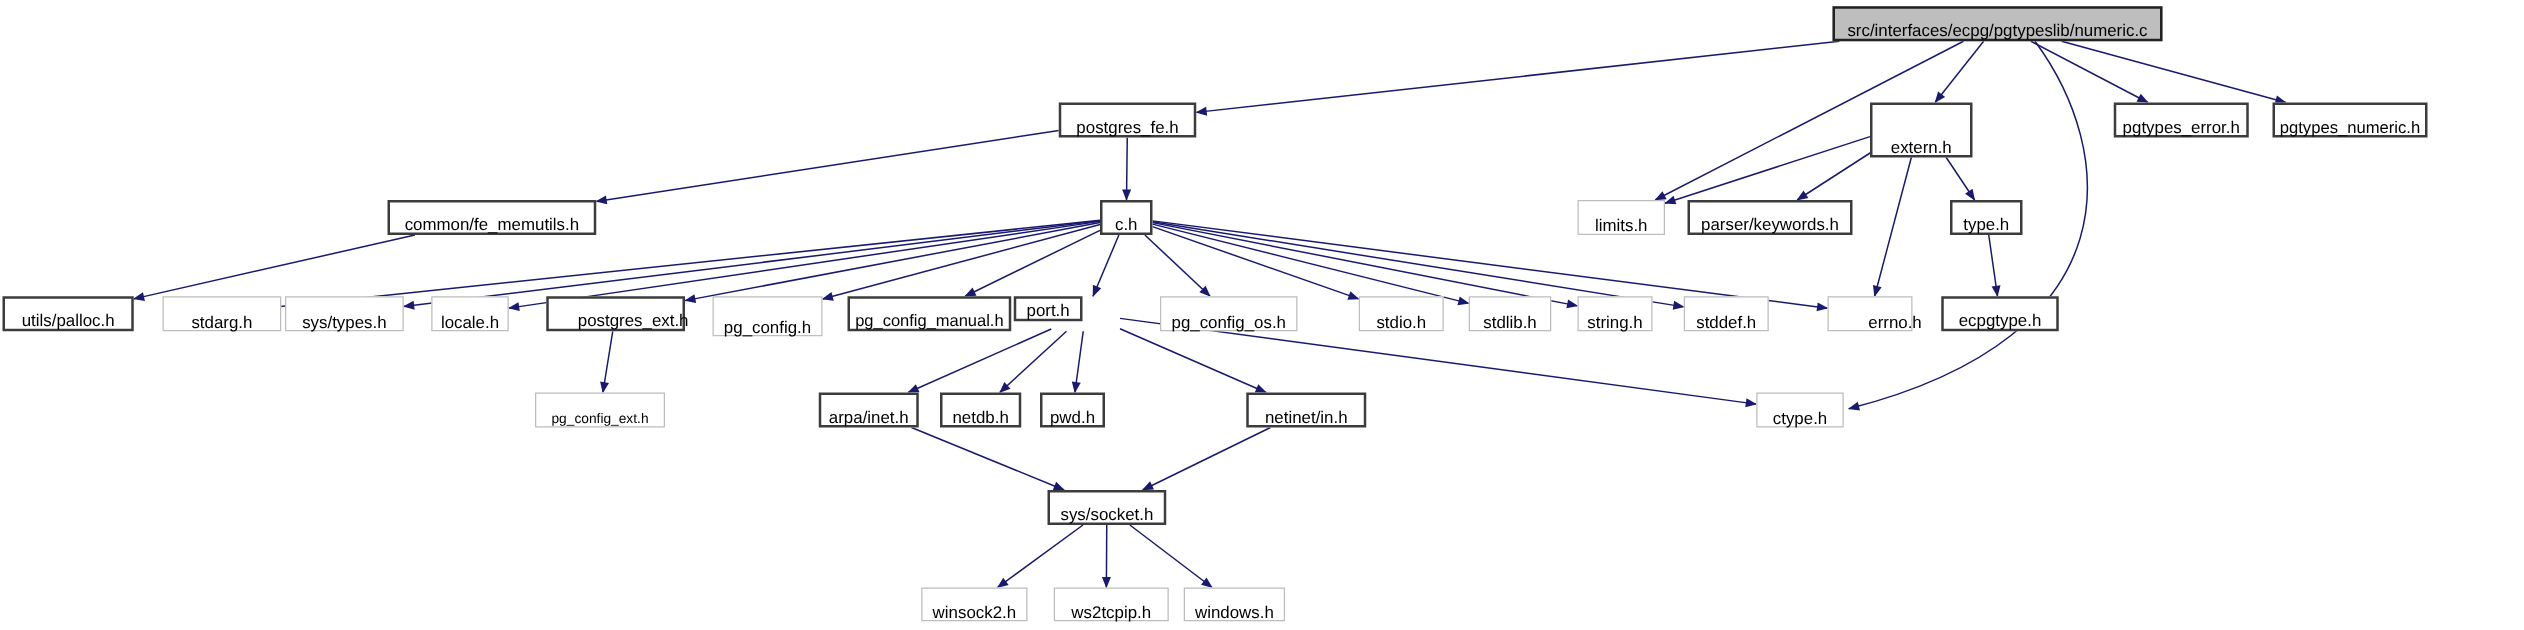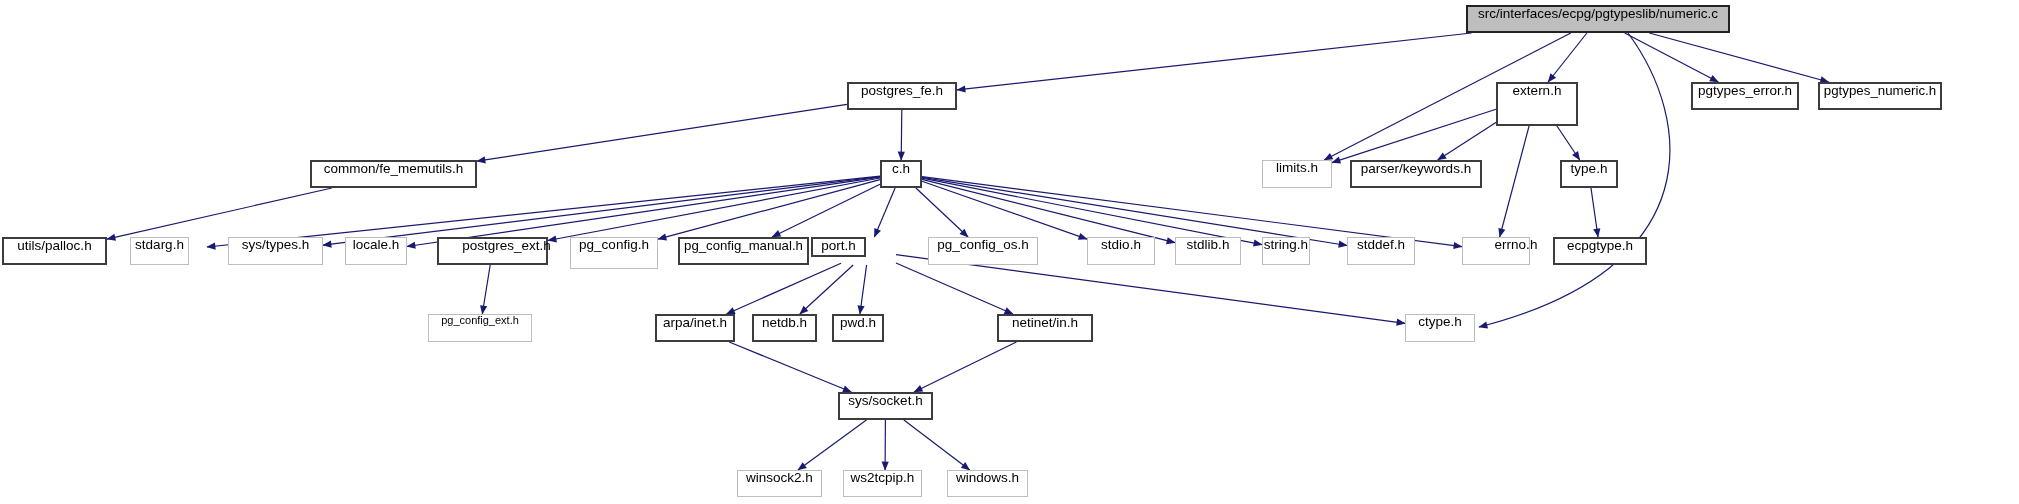--- a/index.html
+++ b/index.html
@@ -4,21 +4,21 @@
 <style>
   html,body{margin:0;padding:0;}
   body{
     width:2019px;height:504px;background:#ffffff;
     font-family:"Liberation Sans","DejaVu Sans",sans-serif;
     position:relative;overflow:hidden;
   }
   .stage{position:absolute;left:0;top:0;width:2019px;height:504px;}
   .edge-layer{position:absolute;left:0;top:0;}
   .node{
-    position:absolute;display:flex;align-items:flex-start;justify-content:center;
+    position:absolute;display:flex;align-items:flex-end;justify-content:center;
     background:#ffffff;color:#000000;box-sizing:border-box;
     font-size:13.5px;white-space:nowrap;line-height:1;
   }
   .node.linked{border:2px solid #3c3c3c;}
   .node.plain{border:1px solid #bdbdbd;}
   .node.root{background:#bebebe;border:2px solid #222222;}
   .node span{display:inline-block;padding:0 3px;}
 </style>
 </head>
 <body>
@@ -97,21 +97,21 @@
     </div>
     <div class="node linked" style="left: 1350px; top: 160px; width: 132px; height: 28px;">
       <span>parser/keywords.h</span>
     </div>
     <div class="node linked" style="left: 1560px; top: 160px; width: 58px; height: 28px;">
       <span>type.h</span>
     </div>
     <div class="node linked" style="left: 2px; top: 237px; width: 105px; height: 28px;">
       <span>utils/palloc.h</span>
     </div>
-    <div class="node plain" style="left: 130px; top: 237px; width: 59px; height: 28px;">
+    <div class="node plain" style="left: 130px; top: 237px; width: 95px; height: 28px;">
       <span>stdarg.h</span>
     </div>
     <div class="node plain" style="left: 228px; top: 237px; width: 95px; height: 28px;">
       <span>sys/types.h</span>
     </div>
     <div class="node plain" style="left: 345px; top: 237px; width: 62px; height: 28px;">
       <span>locale.h</span>
     </div>
     <div class="node linked" style="left: 437px; top: 237px; width: 111px; height: 28px; padding-left: 28px;">
       <span>postgres_ext.h</span>
@@ -127,21 +127,21 @@
     </div>
     <div class="node plain" style="left: 928px; top: 237px; width: 110px; height: 28px;">
       <span>pg_config_os.h</span>
     </div>
     <div class="node plain" style="left: 1087px; top: 237px; width: 68px; height: 28px;">
       <span>stdio.h</span>
     </div>
     <div class="node plain" style="left: 1175px; top: 237px; width: 66px; height: 28px;">
       <span>stdlib.h</span>
     </div>
-    <div class="node plain" style="left: 1262px; top: 237px; width: 48px; height: 28px;">
+    <div class="node plain" style="left: 1262px; top: 237px; width: 60px; height: 28px;">
       <span>string.h</span>
     </div>
     <div class="node plain" style="left: 1347px; top: 237px; width: 68px; height: 28px;">
       <span>stddef.h</span>
     </div>
     <div class="node plain" style="left: 1462px; top: 237px; width: 68px; height: 28px; padding-left: 40px;">
       <span>errno.h</span>
     </div>
     <div class="node linked" style="left: 1553px; top: 237px; width: 94px; height: 28px;">
       <span>ecpgtype.h</span>
@@ -163,19 +163,19 @@
     </div>
     <div class="node plain" style="left: 1405px; top: 314px; width: 70px; height: 28px;">
       <span>ctype.h</span>
     </div>
     <div class="node linked" style="left: 838px; top: 392px; width: 95px; height: 28px;">
       <span>sys/socket.h</span>
     </div>
     <div class="node plain" style="left: 737px; top: 470px; width: 85px; height: 27px;">
       <span>winsock2.h</span>
     </div>
-    <div class="node plain" style="left: 843px; top: 470px; width: 79px; height: 27px;">
+    <div class="node plain" style="left: 843px; top: 470px; width: 92px; height: 27px;">
       <span>ws2tcpip.h</span>
     </div>
     <div class="node plain" style="left: 947px; top: 470px; width: 81px; height: 27px;">
       <span>windows.h</span>
     </div>
   </div>
 
 </body></html>

